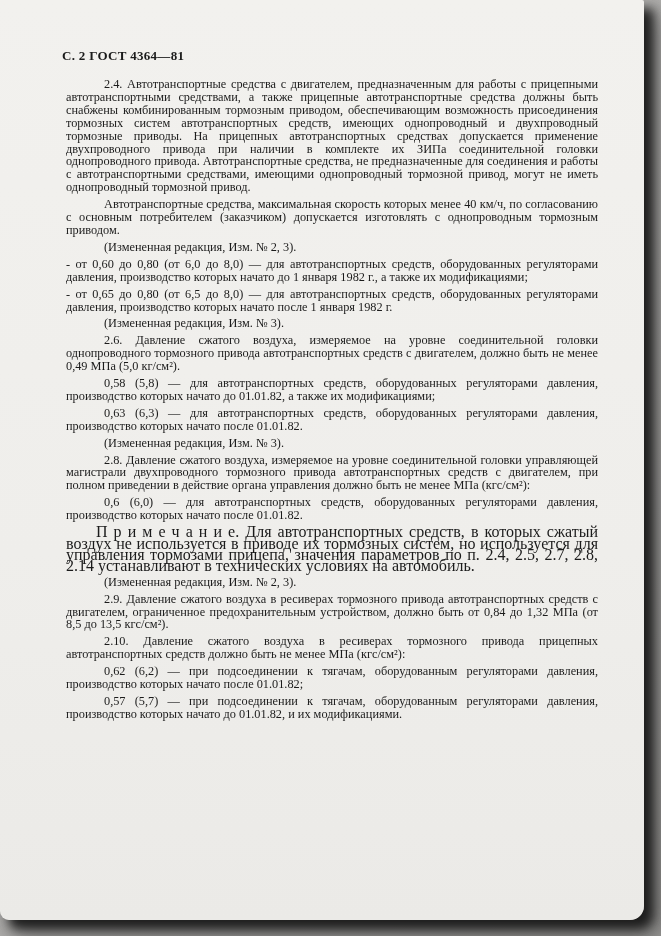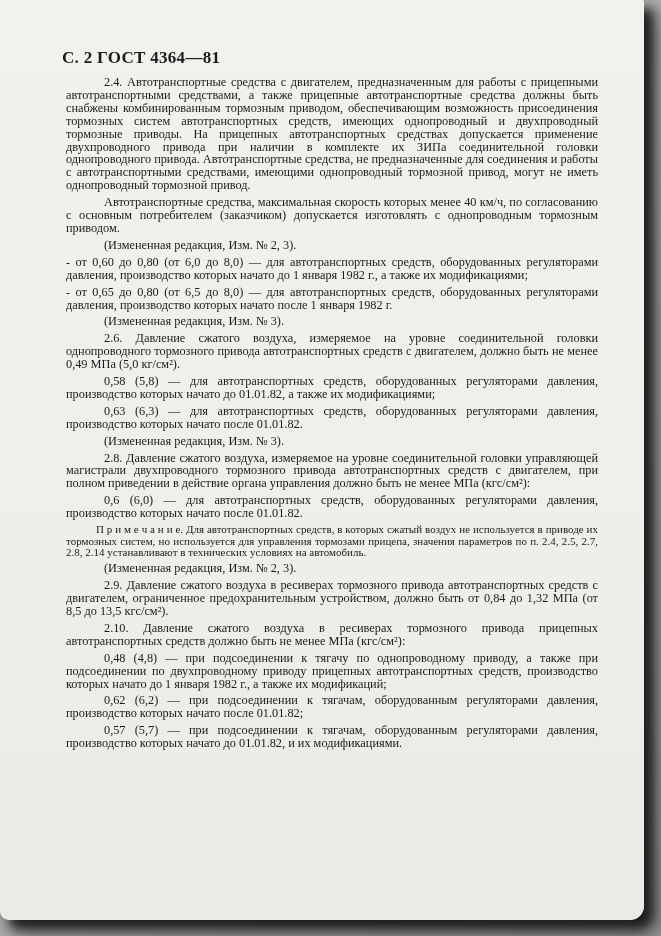--- a/index.html
+++ b/index.html
@@ -20,35 +20,35 @@
     width: 644px; height: 920px;
     background: linear-gradient(180deg, #f2f1ee 0%, #efeeeb 60%, #ebeae7 100%);
     border-radius: 0 2px 14px 9px;
     box-shadow: 9px 9px 11px 0 rgba(18,18,18,0.88),
                 14px 14px 22px 2px rgba(40,40,40,0.45);
     padding: 48px 42px 0 62px;
     color: #1b1b1b;
   }
   .page-header {
     font-weight: bold;
-    font-size: 17px;
+    font-size: 13px;
     letter-spacing: 0.3px;
-    margin-bottom: 8px;
+    margin-bottom: 14px;
   }
   .body-text {
     font-size: 12.3px;
     line-height: 12.9px;
     text-align: justify;
   }
   .body-text p { margin: 4px; }
   .p-para     { text-indent: 38px; }
   .p-flush    { text-indent: 0; }
   .p-revision { text-indent: 38px; font-weight: normal; }
   .p-note {
-    font-size: 11px;
+    font-size: 16px;
     line-height: 11.4px;
     text-indent: 30px;
     margin: 8px 0 10px 0;
   }
 </style>
 </head>
 <body>
 
 <div class="scan">
   <div class="page">
@@ -63,18 +63,17 @@
         <p class="p-para">2.6. Давление сжатого воздуха, измеряемое на уровне соединительной головки однопроводного тормозного привода автотранспортных средств с двигателем, должно быть не менее 0,49 МПа (5,0 кг/см²).</p>
         <p class="p-para">0,58 (5,8) — для автотранспортных средств, оборудованных регуляторами давления, производство которых начато до 01.01.82, а также их модификациями;</p>
         <p class="p-para">0,63 (6,3) — для автотранспортных средств, оборудованных регуляторами давления, производство которых начато после 01.01.82.</p>
         <p class="p-revision">(Измененная редакция, Изм. № 3).</p>
         <p class="p-para">2.8. Давление сжатого воздуха, измеряемое на уровне соединительной головки управляющей магистрали двухпроводного тормозного привода автотранспортных средств с двигателем, при полном приведении в действие органа управления должно быть не менее МПа (кгс/см²):</p>
         <p class="p-para">0,6 (6,0) — для автотранспортных средств, оборудованных регуляторами давления, производство которых начато после 01.01.82.</p>
         <p class="p-note">П р и м е ч а н и е. Для автотранспортных средств, в которых сжатый воздух не используется в приводе их тормозных систем, но используется для управления тормозами прицепа, значения параметров по п. 2.4, 2.5, 2.7, 2.8, 2.14 устанавливают в технических условиях на автомобиль.</p>
         <p class="p-revision">(Измененная редакция, Изм. № 2, 3).</p>
         <p class="p-para">2.9. Давление сжатого воздуха в ресиверах тормозного привода автотранспортных средств с двигателем, ограниченное предохранительным устройством, должно быть от 0,84 до 1,32 МПа (от 8,5 до 13,5 кгс/см²).</p>
         <p class="p-para">2.10. Давление сжатого воздуха в ресиверах тормозного привода прицепных автотранспортных средств должно быть не менее МПа (кгс/см²):</p>
-        <p class="p-para">0,48 (4,8) — при подсоединении к тягачу по однопроводному приводу, а также при подсоединении по двухпроводному приводу прицепных автотранспортных средств, производство которых начато до 1 января 1982 г., а также их модификаций;</p>
         <p class="p-para">0,62 (6,2) — при подсоединении к тягачам, оборудованным регуляторами давления, производство которых начато после 01.01.82;</p>
         <p class="p-para">0,57 (5,7) — при подсоединении к тягачам, оборудованным регуляторами давления, производство которых начато до 01.01.82, и их модификациями.</p>
       </div>
   </div>
 </div>
 
 </body></html>

